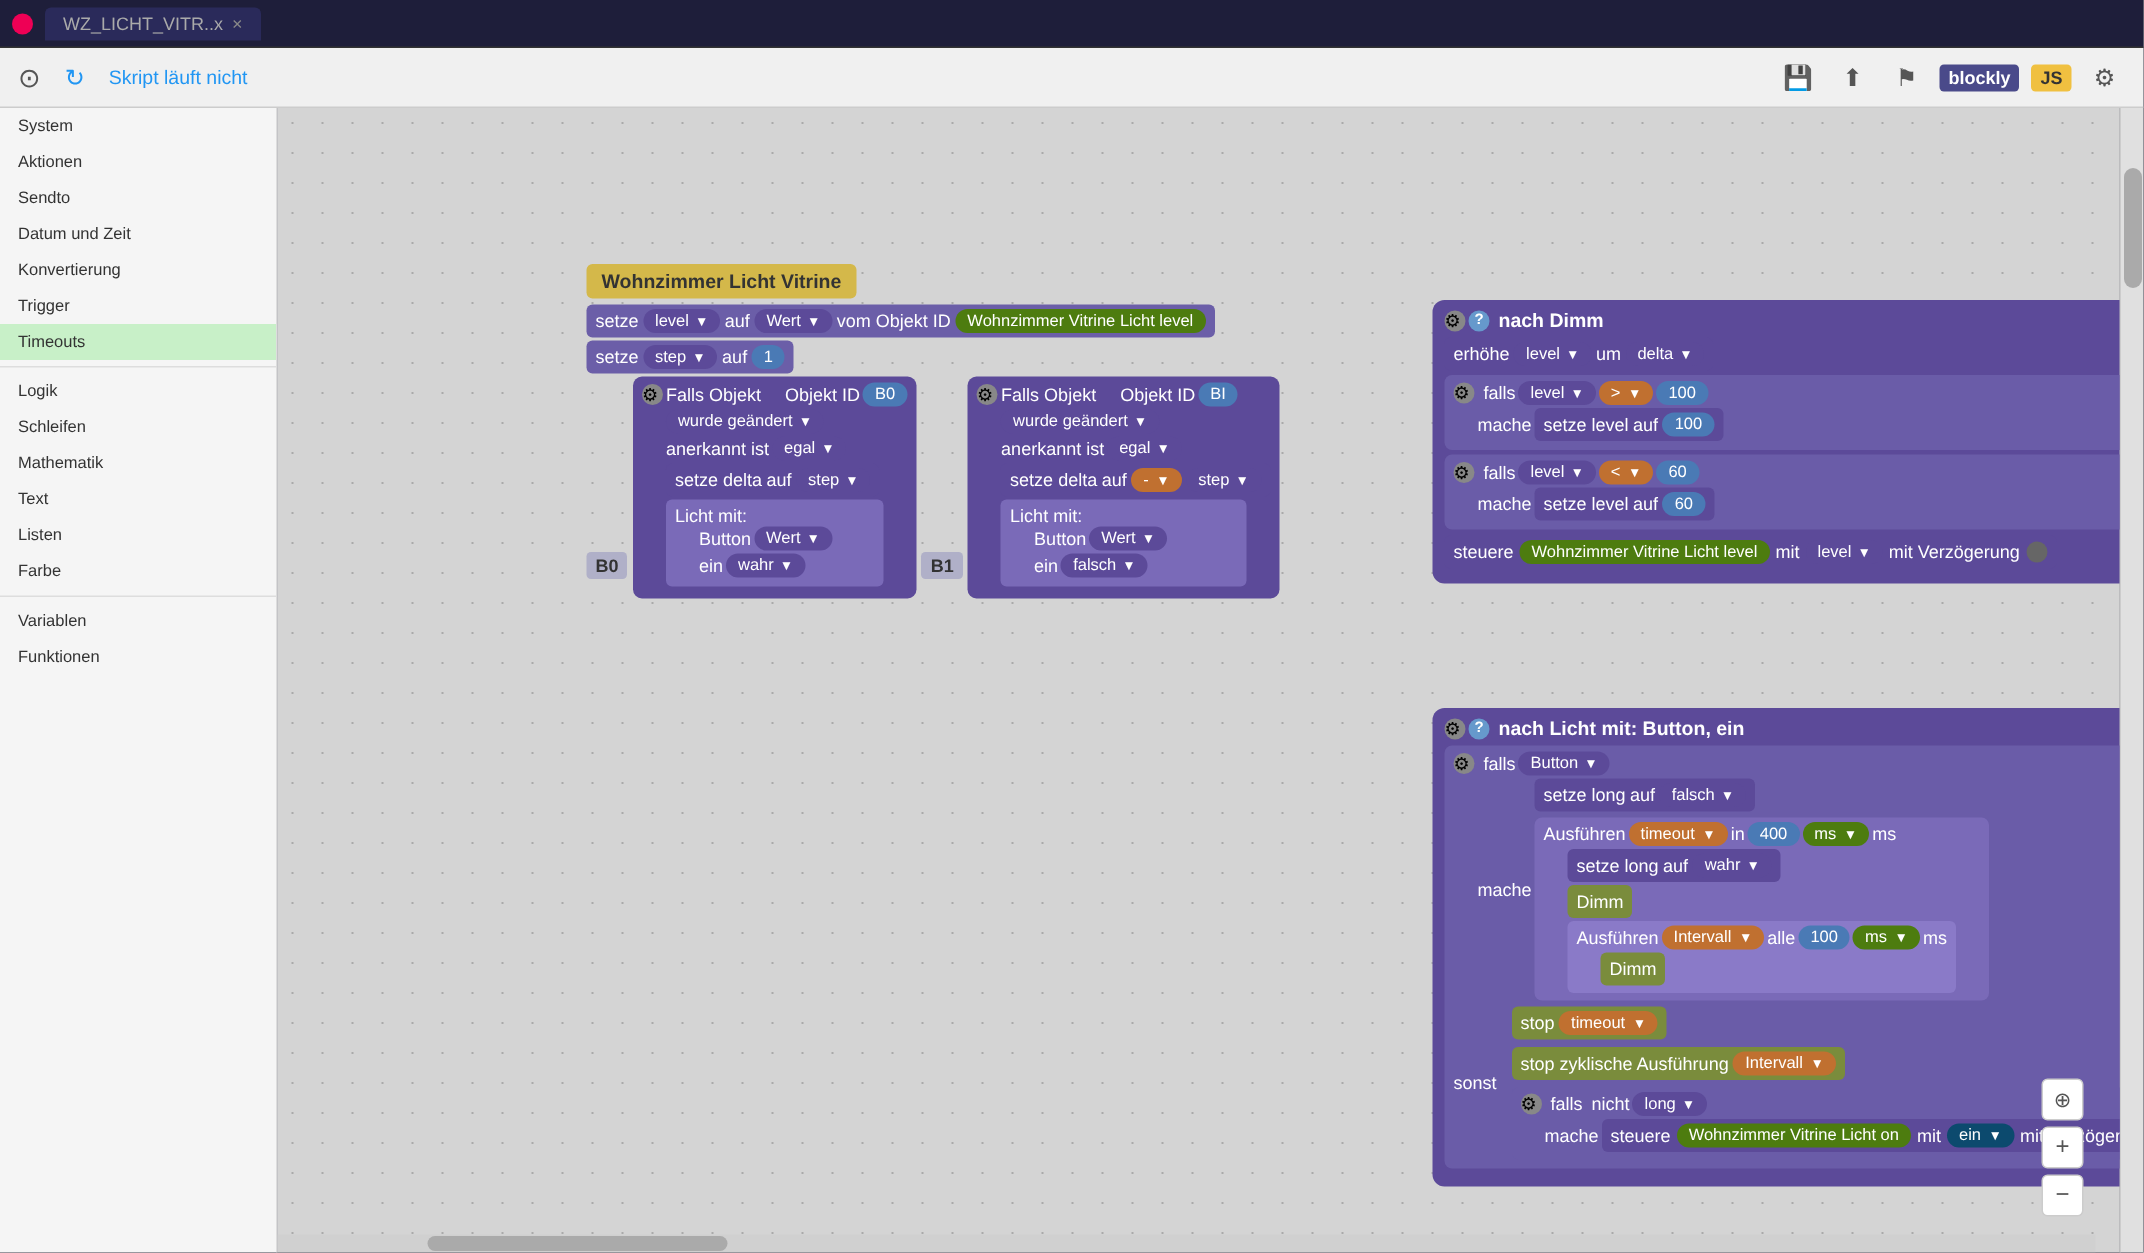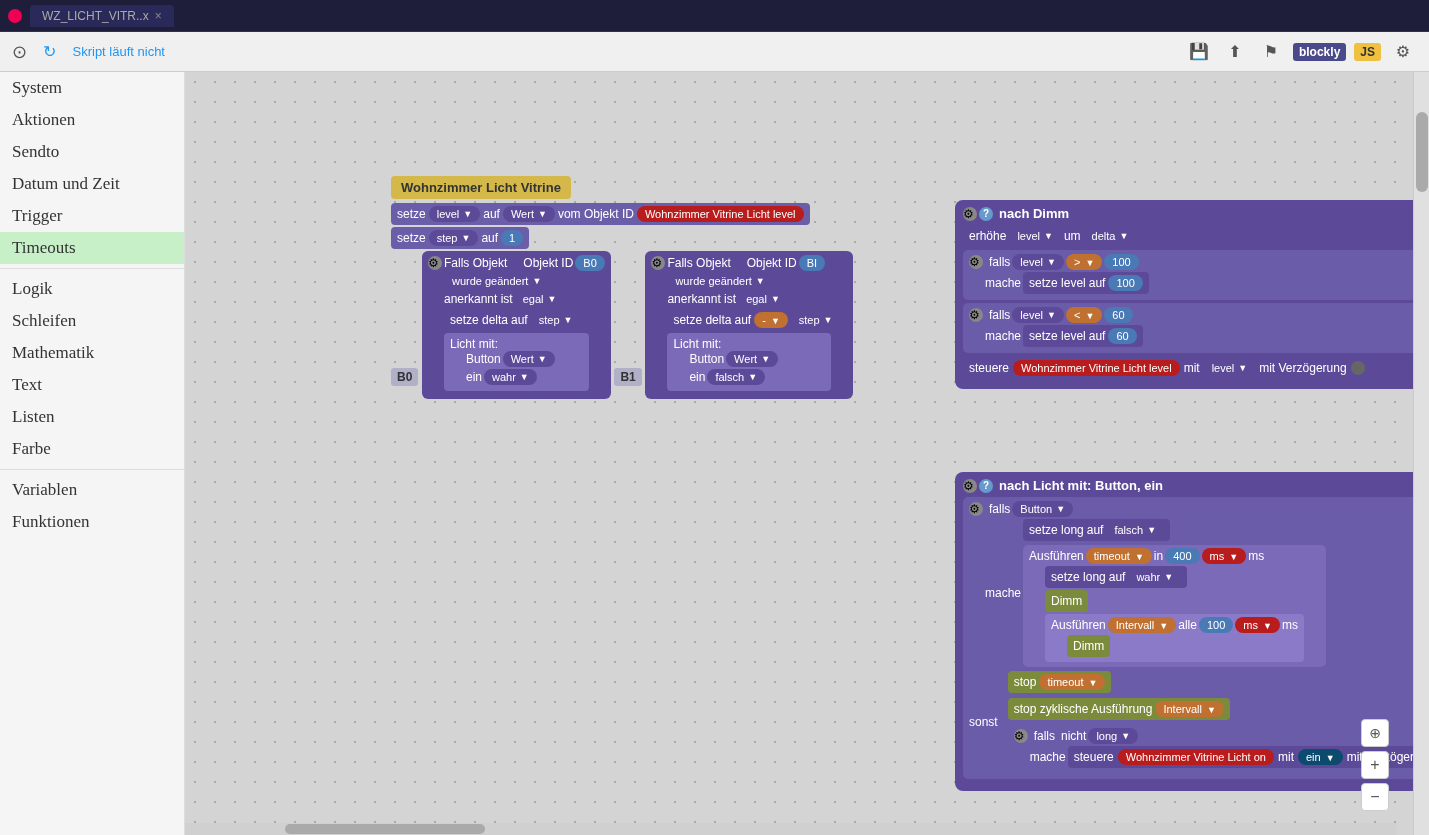--- a/index.html
+++ b/index.html
@@ -81,24 +81,23 @@
     
     #sidebar {
       width: 185px;
       background: #f5f5f5;
       border-right: 1px solid #ddd;
       overflow-y: auto;
       flex-shrink: 0;
     }
     .sidebar-section {
       padding: 6px 12px;
-      font-size: 17px;
+      font-size: 11px;
       color: #333;
       cursor: pointer;
-      font-family: Liberation Serif, serif;
     }
     .sidebar-divider {
       height: 1px;
       background: #ddd;
       margin: 4px 0;
     }
     .sidebar-section.highlighted {
       background: #c8f0c8;
     }
 
@@ -173,21 +172,21 @@
       gap: 2px;
     }
     .val-block-orange {
       background: #c07030;
       border-radius: 12px;
       padding: 2px 8px;
       font-size: 11px;
       color: white;
     }
     .val-block-teal {
-      background: #b91c1c;
+      background: #4d7c0f;
       border-radius: 12px;
       padding: 2px 8px;
       font-size: 11px;
       color: white;
     }
     .val-block-pink {
       background: #0c4a6e;
       border-radius: 12px;
       padding: 2px 8px;
       font-size: 11px;
@@ -324,20 +323,21 @@
   </div>
 </div>
 
 <div id="main">
 
   <div id="sidebar">
     <div class="sidebar-section">System</div>
     <div class="sidebar-section">Aktionen</div>
     <div class="sidebar-section">Sendto</div>
     <div class="sidebar-section">Datum und Zeit</div>
+    <div class="sidebar-section">Konvertierung</div>
     <div class="sidebar-section">Trigger</div>
     <div class="sidebar-section highlighted">Timeouts</div>
     <div class="sidebar-divider"></div>
     <div class="sidebar-section">Logik</div>
     <div class="sidebar-section">Schleifen</div>
     <div class="sidebar-section">Mathematik</div>
     <div class="sidebar-section">Text</div>
     <div class="sidebar-section">Listen</div>
     <div class="sidebar-section">Farbe</div>
     <div class="sidebar-divider"></div>

